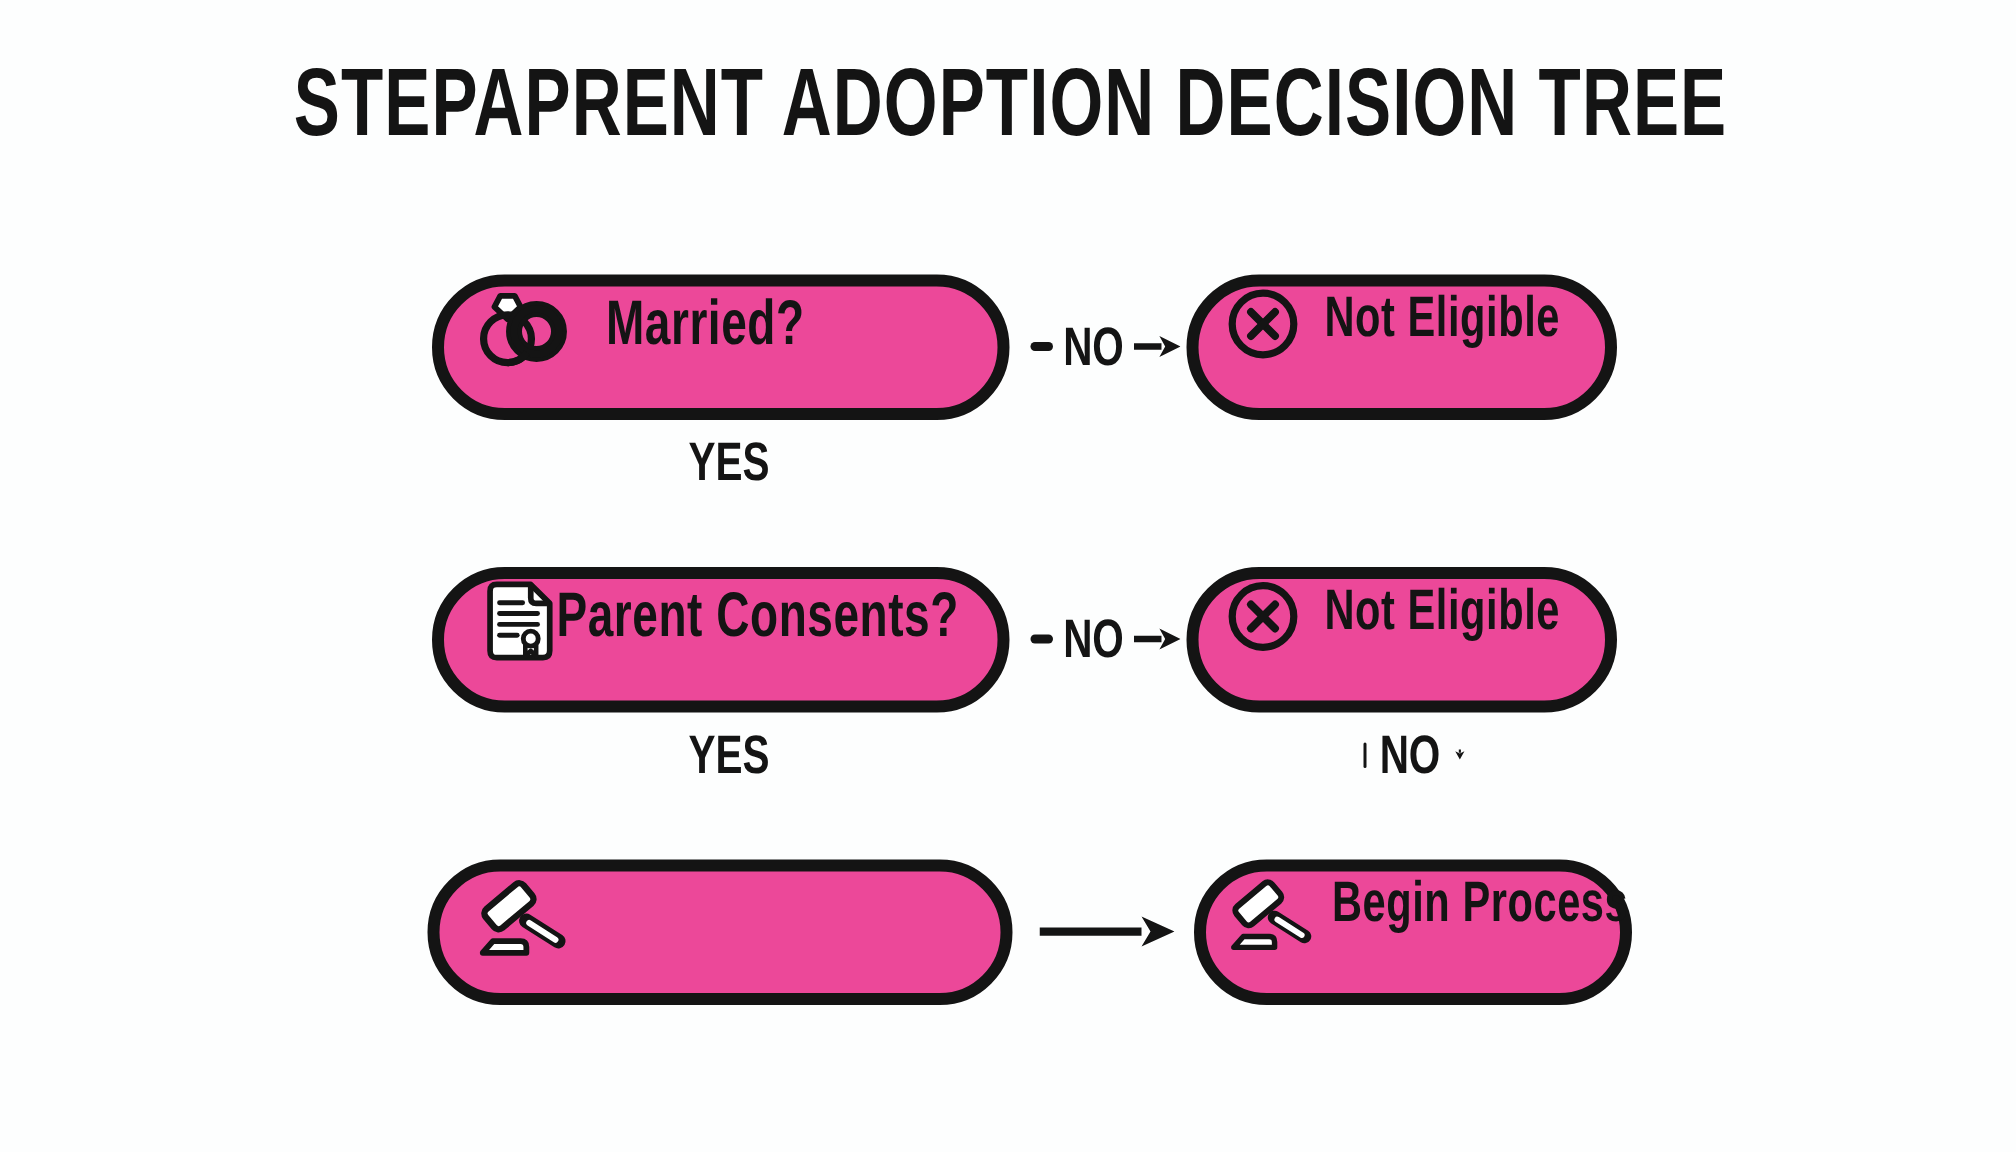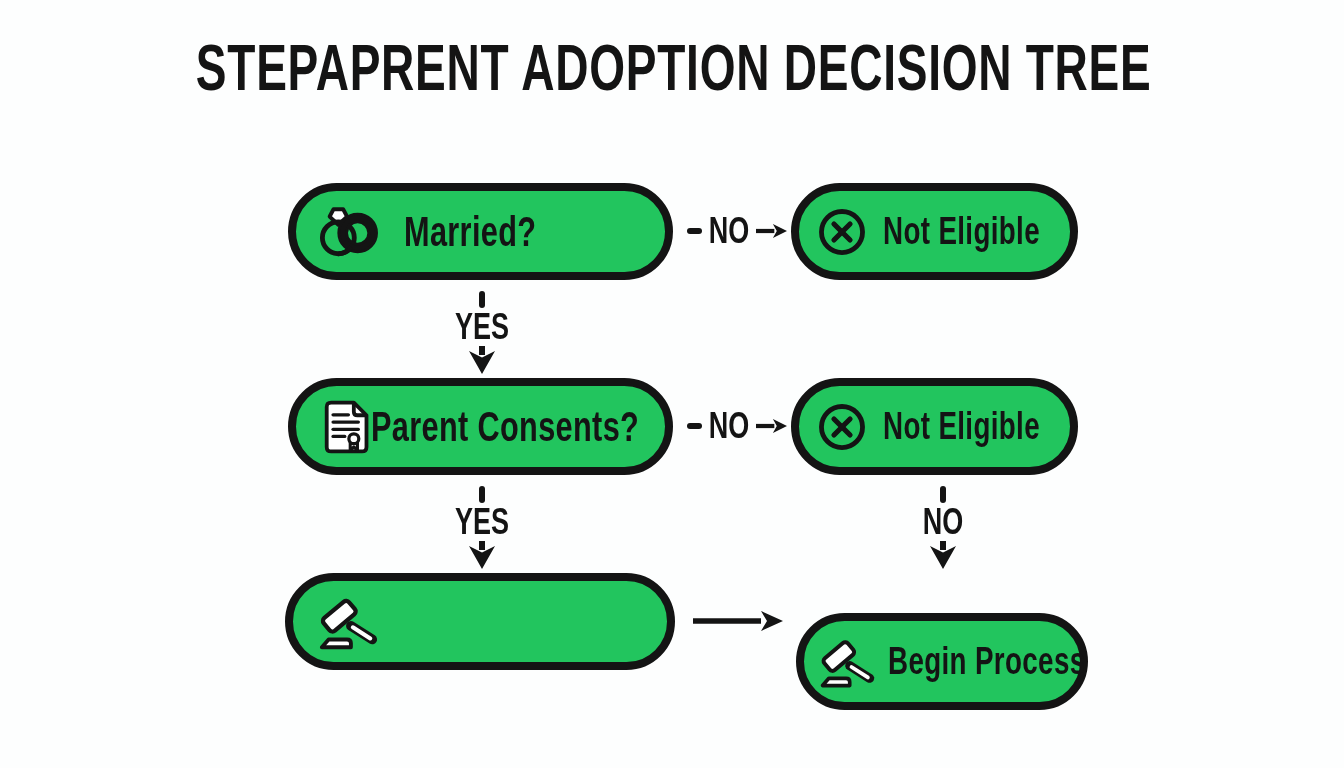--- a/index.html
+++ b/index.html
@@ -13,34 +13,34 @@
   .abs{position:absolute;}
   
   .title-wrap{left:4px;right:0;top:36px;text-align:center;line-height:1;}
   .title{
     display:inline-block;font-size:64px;font-weight:800;letter-spacing:1px;
     transform:scaleX(0.72);transform-origin:center top;white-space:nowrap;
   }
   
   .pill{
     box-sizing:border-box;border:8px solid var(--ink);border-radius:60px;
-    background:#22c55e;display:flex;align-items:center;overflow:visible;
+    background:#ec4899;display:flex;align-items:flex-start;overflow:visible;
   }
   .pill .icon{flex:0 0 auto;display:flex;align-items:center;justify-content:center;}
   .node-label{
     display:inline-block;font-weight:800;white-space:nowrap;
     transform:scaleX(0.73);transform-origin:left center;letter-spacing:0.5px;
     flex-shrink:0;
   }
   .lbl-lg{font-size:42px;}
   .lbl-md{font-size:38px;}
   
   .h-edge{display:flex;align-items:center;justify-content:flex-start;}
   .h-dash{width:15px;height:6.5px;background:var(--ink);border-radius:3px;flex:0 0 auto;}
-  .v-edge{display:flex;flex-direction:column;align-items:center;}
+  .v-edge{display:flex;flex-direction:row;align-items:center;}
   .v-dash{width:6.5px;height:17px;background:var(--ink);border-radius:3px;}
   .edge-label{
     display:inline-block;font-size:36px;font-weight:800;line-height:0.95;
     transform:scaleX(0.75);transform-origin:center center;white-space:nowrap;
   }
   svg{display:block;}
   .stroke{stroke:var(--ink);fill:none;}
   .fillw{fill:#ffffff;}
   .fink{fill:var(--ink);stroke:none;}
 </style>
@@ -162,21 +162,21 @@
 </div>
 
 <div class="abs" style="left:693px;top:608px;">
   <svg width="90" height="26" viewBox="0 0 90 26">
     <line class="stroke" stroke-width="5.5" x1="0" y1="13" x2="68" y2="13"></line>
     <path class="fink" d="M90,13 L68,3 L74,13 L68,23 Z"></path>
   </svg>
 
 </div>
 
-<div class="abs pill" style="left:796px;top:573px;width:292px;height:97px;padding-left:14px;gap:12px;margin-top:40px;">
+<div class="abs pill" style="left:796px;top:573px;width:292px;height:97px;padding-left:14px;gap:12px;">
   <span class="icon">
     <svg width="58" height="54" viewBox="0 0 64 58">
       <line class="stroke" stroke-width="10" stroke-linecap="round" x1="35" y1="33" x2="57" y2="47"></line>
       <line stroke="#ffffff" stroke-width="4.2" stroke-linecap="round" x1="37" y1="34.5" x2="55" y2="46"></line>
       <g transform="rotate(-40 23 23)">
         <rect class="stroke fillw" stroke-width="4.4" x="6" y="14.5" width="34" height="17" rx="4"></rect>
       </g>
       <path class="stroke fillw" stroke-width="4" stroke-linejoin="round" d="M5,55 L12,47 H31 Q35,47 35,51 V55 Z"></path>
     </svg>
   </span>

